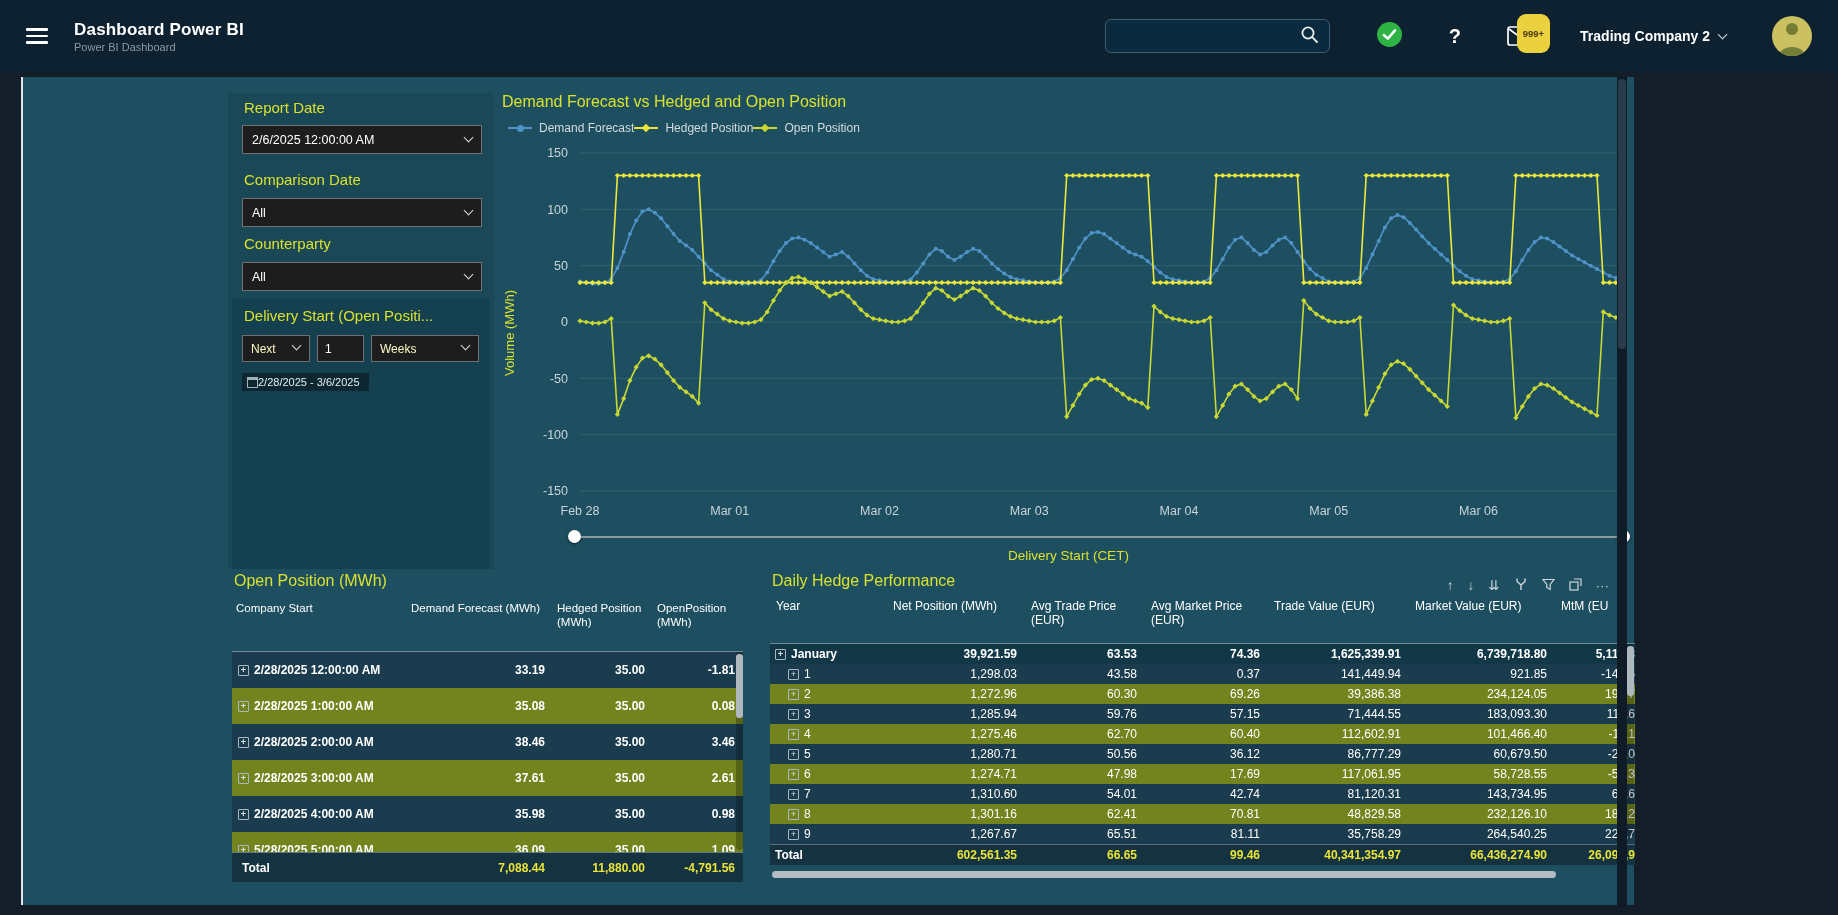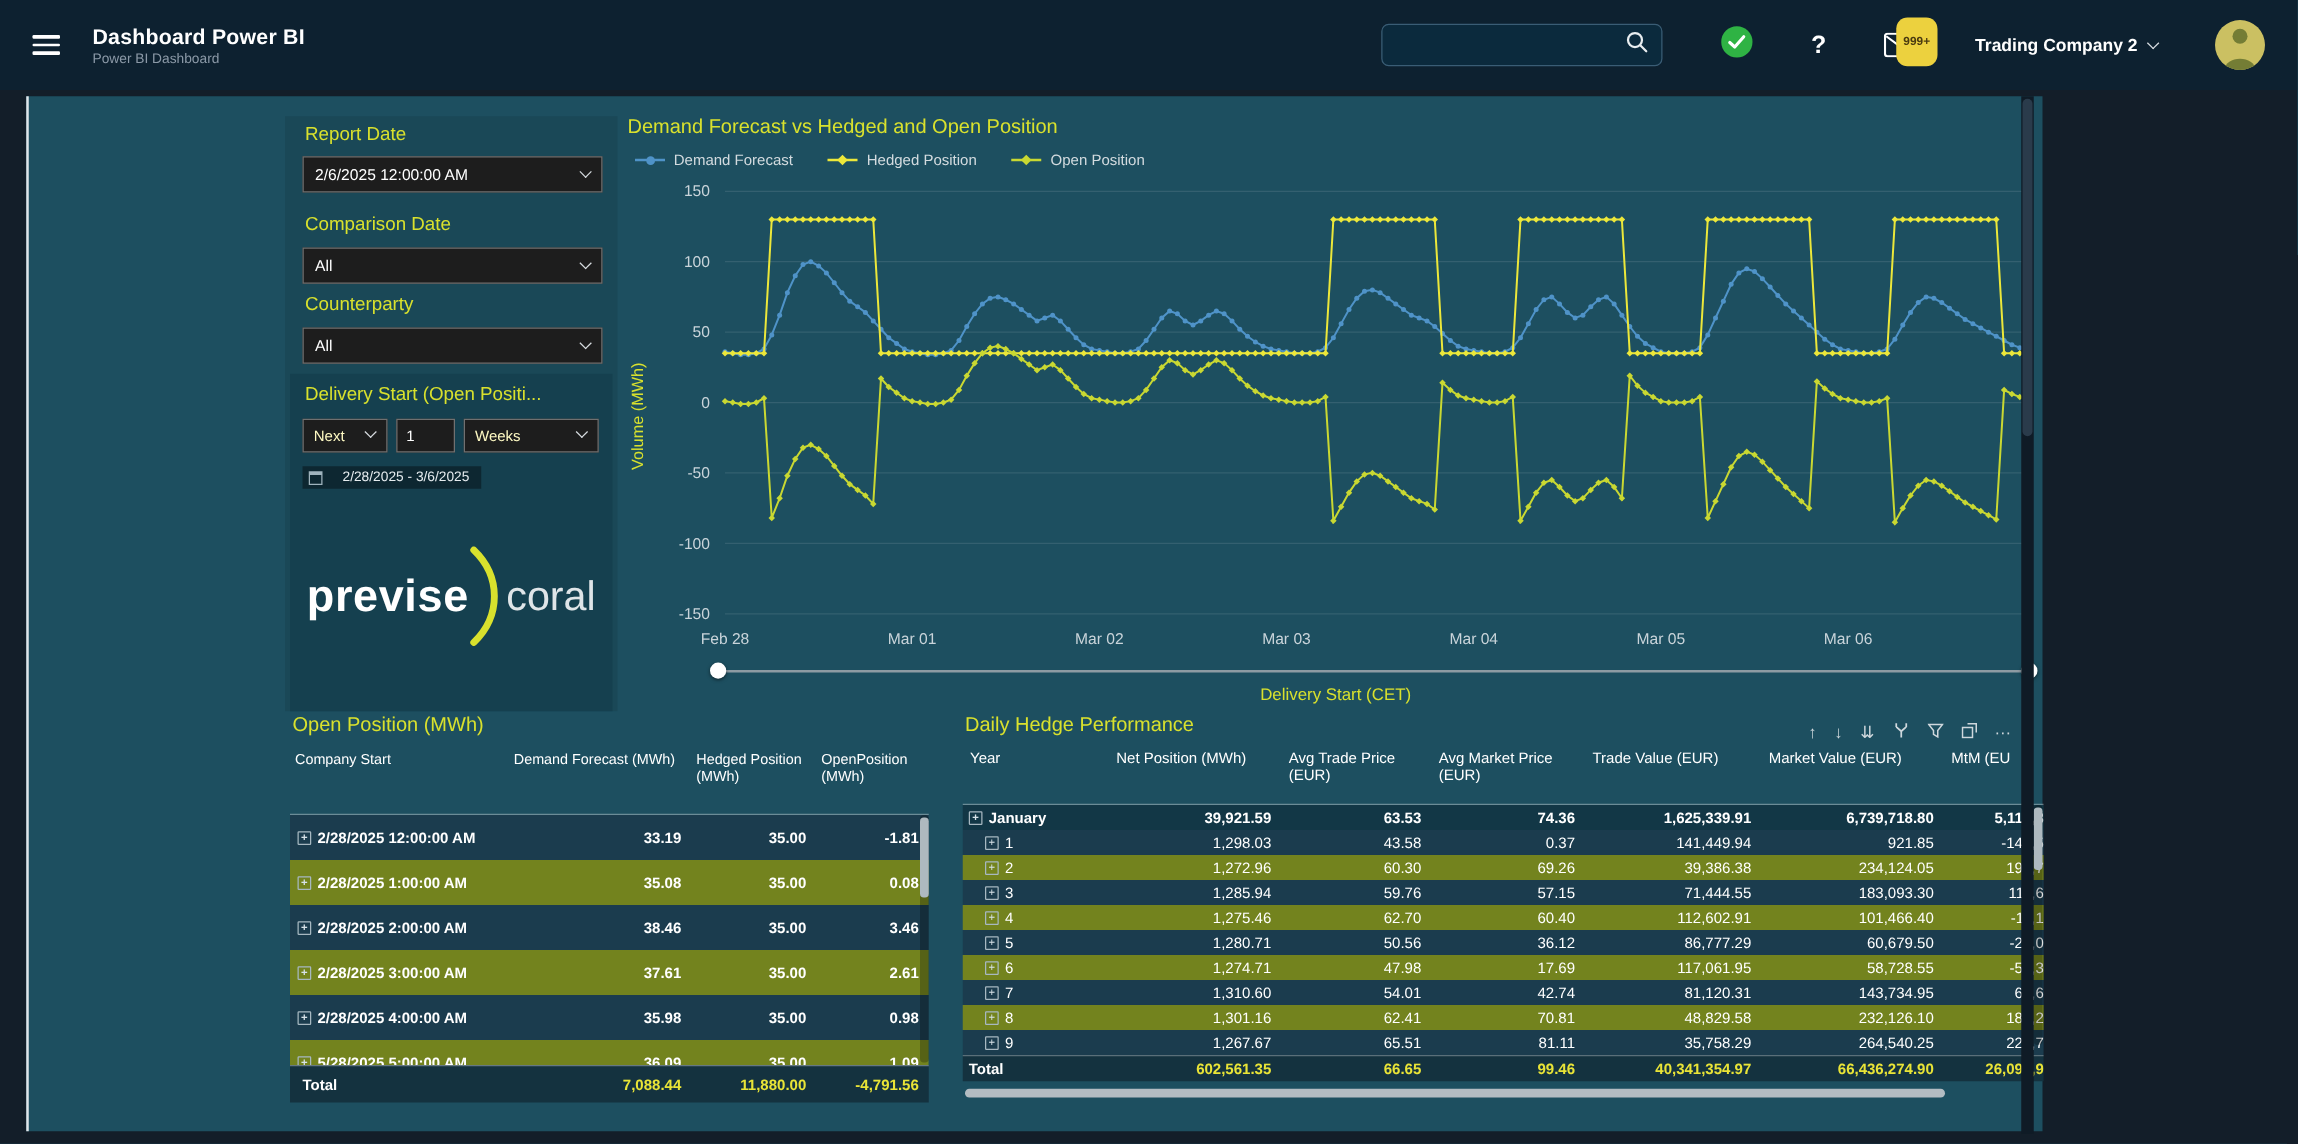--- a/index.html
+++ b/index.html
@@ -32,31 +32,31 @@
   .filters { position:absolute; left:205px; top:16px; width:266px; height:476px; background:#1a4857; }
   .flabel { position:absolute; left:16px; color:#d9e12d; font-size:15px; }
   .dd { position:absolute; left:14px; width:240px; height:29px; background:#1d1d1d; border:1px solid #707070; display:flex; align-items:center; padding:0 26px 0 9px; color:#fff; font-size:12.5px; cursor:pointer; }
   .dd .chev, .mini-dd .chev { position:absolute; right:9px; top:12px; }
   .delivery-box { position:absolute; left:4px; top:206px; width:258px; height:270px; background:#15404f; }
   .dlabel { position:absolute; left:12px; top:8px; color:#d9e12d; font-size:15px; white-space:nowrap; }
   .ctrl-row { position:absolute; left:10px; top:36px; display:flex; gap:7px; }
   .mini-dd { position:relative; height:27px; background:#1d1d1d; border:1px solid #707070; display:flex; align-items:center; padding:0 22px 0 8px; color:#fef9c3; font-size:12px; cursor:pointer; }
   .mini-dd .chev { top:10px; }
   .num-in { width:47px; height:27px; background:#1d1d1d; border:1px solid #707070; color:#fff; font-size:12px; padding:0 7px; font-family:inherit; }
-  .range-chip { position:absolute; left:10px; top:74px; display:inline-flex; align-items:center; gap:16px; background:rgba(0,0,0,.38); padding:3px 9px 3px 5px; color:#e6ecef; font-size:11px; }
+  .range-chip { position:absolute; left:10px; top:74px; display:inline-flex; align-items:center; gap:0; background:rgba(0,0,0,.38); padding:3px 9px 3px 5px; color:#e6ecef; font-size:11px; }
   .cal-icon { width:11px; height:11px; border:1px solid #9fb3bd; border-top:3px solid #9fb3bd; display:inline-block; }
   .logo { position:absolute; left:0; top:138px; width:100%; display:flex; align-items:center; justify-content:center; }
   .logo-previse { font-size:36px; font-weight:800; color:#fff; letter-spacing:.5px; }
   .logo-coral { font-size:33px; font-weight:300; color:#dfe5e8; margin-left:4px; }
   .logo-arc { margin:0 -4px 0 0; }
 
   
   .chart-panel { position:absolute; left:477px; top:16px; width:1137px; height:474px; }
   .chart-title { position:absolute; top:0; left:2px; color:#d9e12d; font-size:16px; }
-  .chart-legend { position:absolute; top:28px; left:8px; display:flex; gap:28px; font-size:12px; color:#d3dbdf; align-items:center; }
+  .chart-legend { position:absolute; top:28px; left:8px; display:flex; font-size:12px; color:#d3dbdf; align-items:center; }
   .leg-item { display:flex; align-items:center; gap:7px; cursor:pointer; }
   .leg-line { width:24px; height:2px; position:relative; display:inline-block; }
   .leg-mark { position:absolute; left:9px; top:-2.5px; width:7px; height:7px; }
   .leg-mark.circle { border-radius:50%; }
   .leg-mark.diamond { width:6px; height:6px; top:-2px; transform:rotate(45deg); }
   #chart-svg { position:absolute; left:0; top:46px; }
   .y-title { position:absolute; left:2px; top:110px; height:260px; writing-mode:vertical-rl; transform:rotate(180deg); text-align:center; color:#d9e12d; font-size:13px; }
   .slider { position:absolute; left:68px; top:437px; width:1062px; height:14px; }
   .slider .track { position:absolute; left:6px; right:6px; top:6px; height:2px; background:#8d9ba3; }
   .handle { position:absolute; top:0; width:13px; height:13px; border-radius:50%; background:#fff; box-shadow:0 1px 3px rgba(0,0,0,.55); cursor:pointer; }
@@ -190,27 +190,20 @@
           </div>
           <input class="num-in" value="1" style="">
           <div class="mini-dd" style="width:108px">
             <span>Weeks</span>
             <span class="chev"></span>
           </div>
         </div>
         <div class="range-chip">
           <span class="cal-icon"></span>
           <span>2/28/2025 - 3/6/2025</span>
-        </div>
-        <div class="logo">
-          <span class="logo-previse">previse</span>
-          <svg class="logo-arc" width="30" height="80" viewBox="0 0 30 80">
-              <path d="M4 3 C 26 24, 26 56, 4 77" stroke="#d9e12d" stroke-width="5.5" fill="none" stroke-linecap="round"></path>
-            </svg>
-          <span class="logo-coral">coral</span>
         </div>
       </div>
     </section>
 
     <section class="chart-panel">
       <div class="chart-title">Demand Forecast vs Hedged and Open Position</div>
       <div class="chart-legend" id="chart-legend">
           <div class="leg-item">
             <span class="leg-line" style="background:#4f93c8">
               <span class="leg-mark circle" style="background:#4f93c8"></span>

